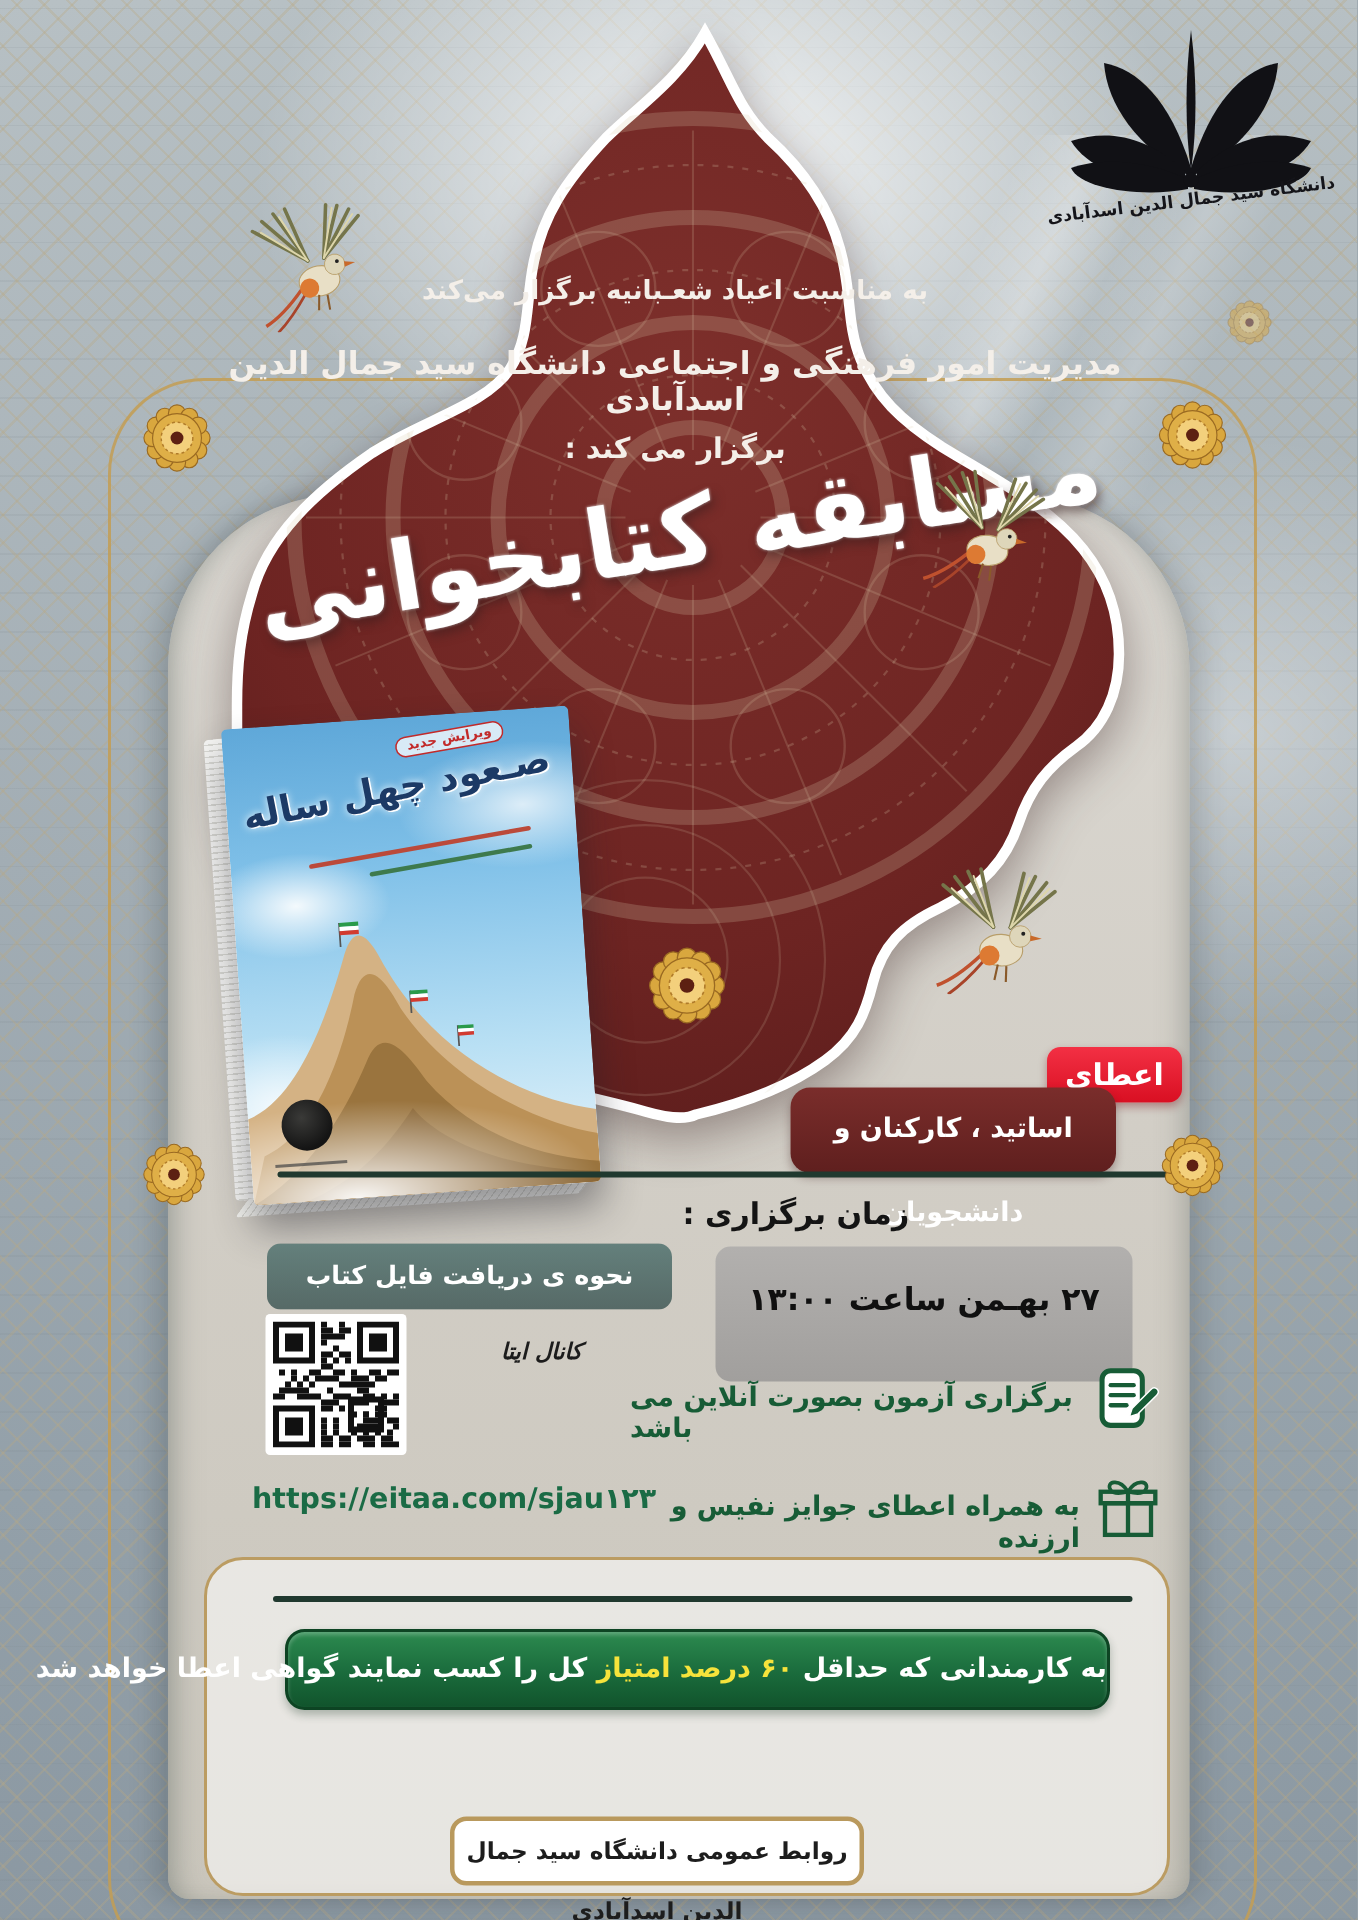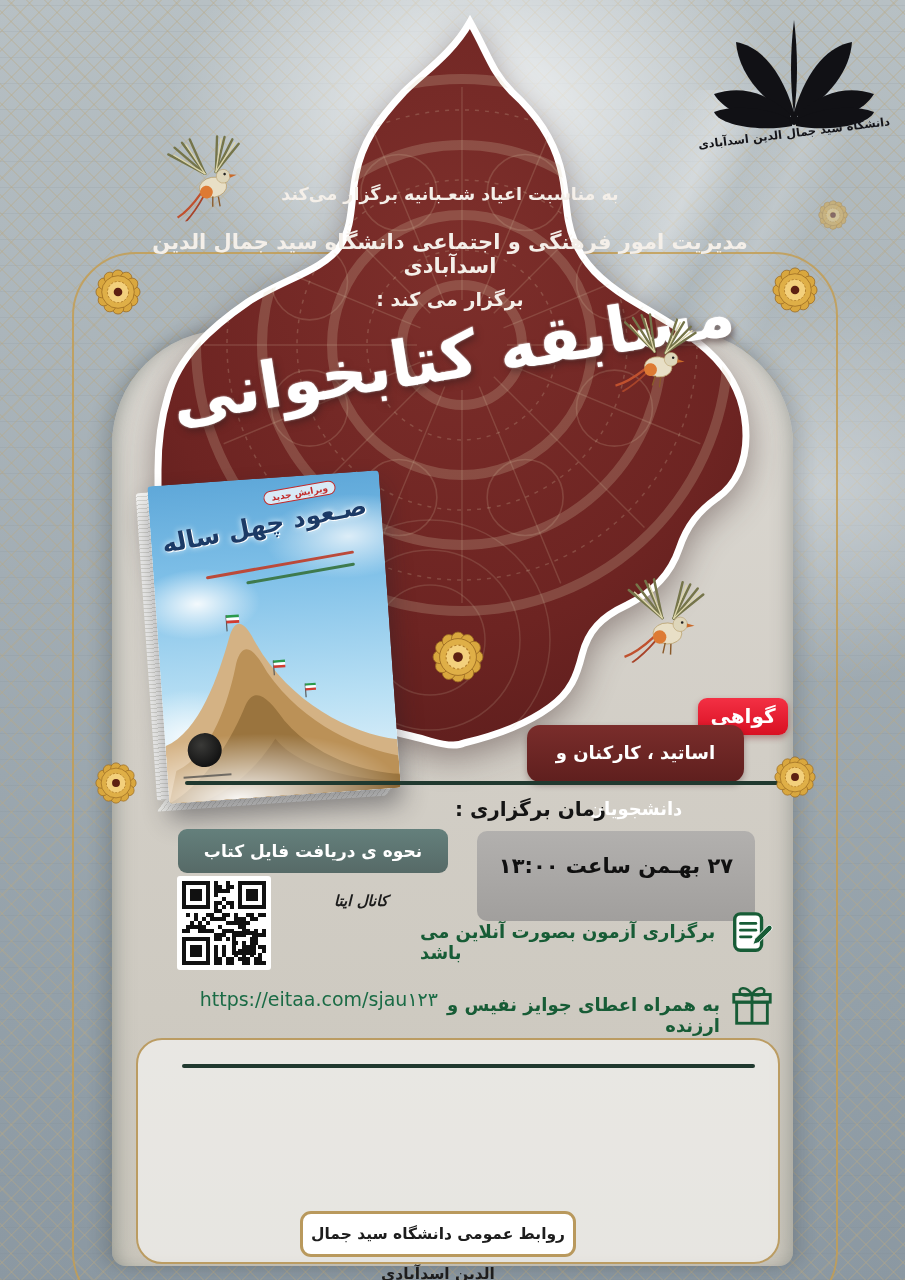--- a/index.html
+++ b/index.html
@@ -92,22 +92,22 @@
   .qr-cap{position:absolute;left:262px;top:892px;width:198px;text-align:center;color:#1c1c1c;font-weight:bold;}
   .qr-cap .c1{font-size:15px;font-style:italic;}
   .qr-cap .c2{font-size:14px;margin-top:3px;}
   
   .feature-text{position:absolute;width:300px;text-align:left;color:#175c36;font-size:18px;font-weight:bold;}
   .f1{left:420px;top:921px;text-align:left;right:auto;}
   .f2{left:420px;top:994px;text-align:right;}
   .ficon{position:absolute;width:46px;height:46px;}
   .fi1{left:728px;top:910px;}
   .fi2{left:729px;top:983px;}
-  .url{position:absolute;left:152px;top:988px;width:286px;text-align:right;direction:ltr;
-    font-size:19px;font-weight:normal;color:#1a6b45;}
+  .url{position:absolute;left:168px;top:988px;width:286px;text-align:left;direction:ltr;
+    font-size:19px;font-weight:bold;color:#1a6b45;}
   
   .banner{position:absolute;left:190px;top:1086px;width:550px;height:54px;border-radius:13px;
     border:2px solid #0d4423;background:linear-gradient(180deg,#2c8a4f 0%,#1a6b3c 55%,#11542c 100%);
     color:#fff;font-size:18px;font-weight:bold;text-align:center;line-height:49px;box-sizing:border-box;
     box-shadow:inset 0 2px 3px rgba(255,255,255,.25), 0 3px 6px rgba(30,60,40,.3);white-space:nowrap;}
   .banner .hl{color:#f6e33b;}
   
   .footer-box{position:absolute;left:300px;top:1211px;width:276px;height:46px;background:#fff;
     border:3px solid #b9995d;border-radius:11px;box-sizing:border-box;color:#1d1d1d;
     font-size:15.5px;font-weight:bold;text-align:center;line-height:40px;}
@@ -241,21 +241,21 @@
       </svg>
       <div class="edition">ویرایش جدید</div>
       <div class="btitle">صـعود چهل ساله</div>
       <div class="sub1"></div>
       <div class="sub2"></div>
       <div class="stamp"></div>
       <div class="stampline"></div>
     </div>
   </div>
 
-  <div class="vizhe">گواهی</div>
+  <div class="vizhe">اعطای</div>
   <div class="audience">اساتید ، کارکنان و دانشجویان</div>
   <div class="divider d1"></div>
   <div class="zaman">زمان برگزاری :</div>
   <div class="date-btn">۲۷ بهـمن ساعت ۱۳:۰۰</div>
   <div class="howto-btn">نحوه ی دریافت فایل کتاب</div>
 
   <div class="qr-box">
       <svg id="qrSvg" width="84" height="84" viewBox="0 0 21 21">
         <rect x="8" y="0" width="1" height="1" fill="#111"></rect>
         <rect x="11" y="0" width="1" height="1" fill="#111"></rect>
@@ -418,20 +418,21 @@
     <line x1="24" y1="12" x2="24" y2="42" stroke="#175c36" stroke-width="3"></line>
     <path d="M24,12 C18,2 8,5 12,11 C14,14 20,13 24,12 Z" fill="none" stroke="#175c36" stroke-width="2.5"></path>
     <path d="M24,12 C30,2 40,5 36,11 C34,14 28,13 24,12 Z" fill="none" stroke="#175c36" stroke-width="2.5"></path>
   </svg>
   <div class="feature-text f2">به همراه اعطای جوایز نفیس و ارزنده</div>
 
   <div class="url">https://eitaa.com/sjau۱۲۳</div>
 
   <div class="divider d2"></div>
 
+  <div class="banner"><span>به  کارمندانی که حداقل </span><span class="hl">۶۰ درصد امتیاز</span><span> کل را کسب نمایند گواهی اعطا خواهد شد</span></div>
 
   <div class="footer-box">روابط عمومی دانشگاه سید جمال الدین اسدآبادی</div>
 
   <svg class="birdw" style="left:163px;top:133px;width:92px;height:84px;transform:rotate(-10deg);" viewBox="0 0 100 92">
       <use href="#birdsym"></use>
     </svg>
   <svg class="birdw" style="left:612px;top:312px;width:92px;height:84px;transform:rotate(7deg);" viewBox="0 0 100 92">
       <use href="#birdsym"></use>
     </svg>
   <svg class="birdw" style="left:618px;top:576px;width:96px;height:88px;transform:rotate(2deg);" viewBox="0 0 100 92">

